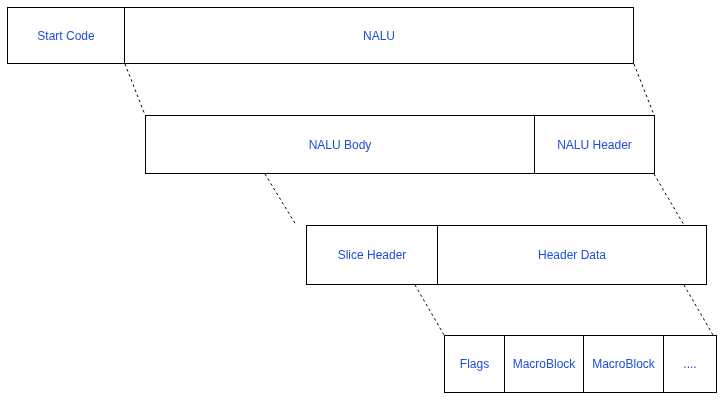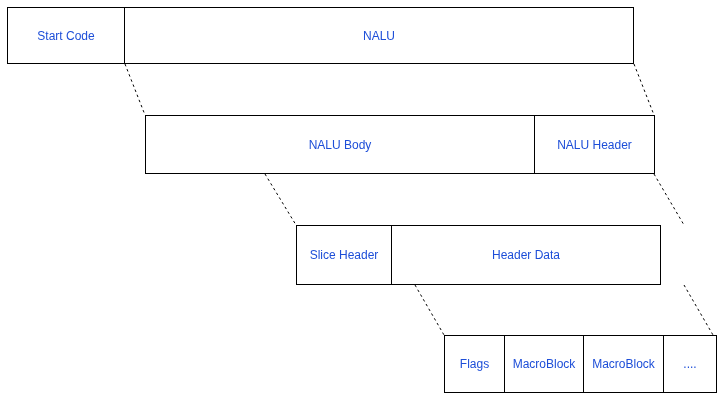--- a/index.html
+++ b/index.html
@@ -66,21 +66,21 @@
     <div class="cell" style="width:118px; height:57px;">Start Code</div>
     <div class="cell" style="width:510px; height:57px;">NALU</div>
   </div>
 
   <div class="row" style="left:145px; top:115px; height:59px;">
     <div class="cell" style="width:390px; height:59px;">NALU Body</div>
     <div class="cell" style="width:121px; height:59px;">NALU Header</div>
   </div>
 
   <div class="row" style="left:296px; top:225px; height:60px;">
-    <div class="cell" style="width:96px; height:60px;">Slice Header</div>
+    <div class="cell" style="width:132px; height:60px;margin-left:10px;">Slice Header</div>
     <div class="cell" style="width:270px; height:60px;">Header Data</div>
   </div>
 
   <div class="row" style="left:444px; top:335px; height:68px;">
     <div class="cell" style="width:61px; height:58px;">Flags</div>
     <div class="cell" style="width:80px; height:58px;">MacroBlock</div>
     <div class="cell" style="width:81px; height:58px;">MacroBlock</div>
     <div class="cell" style="width:54px; height:58px;">....</div>
   </div>
 

